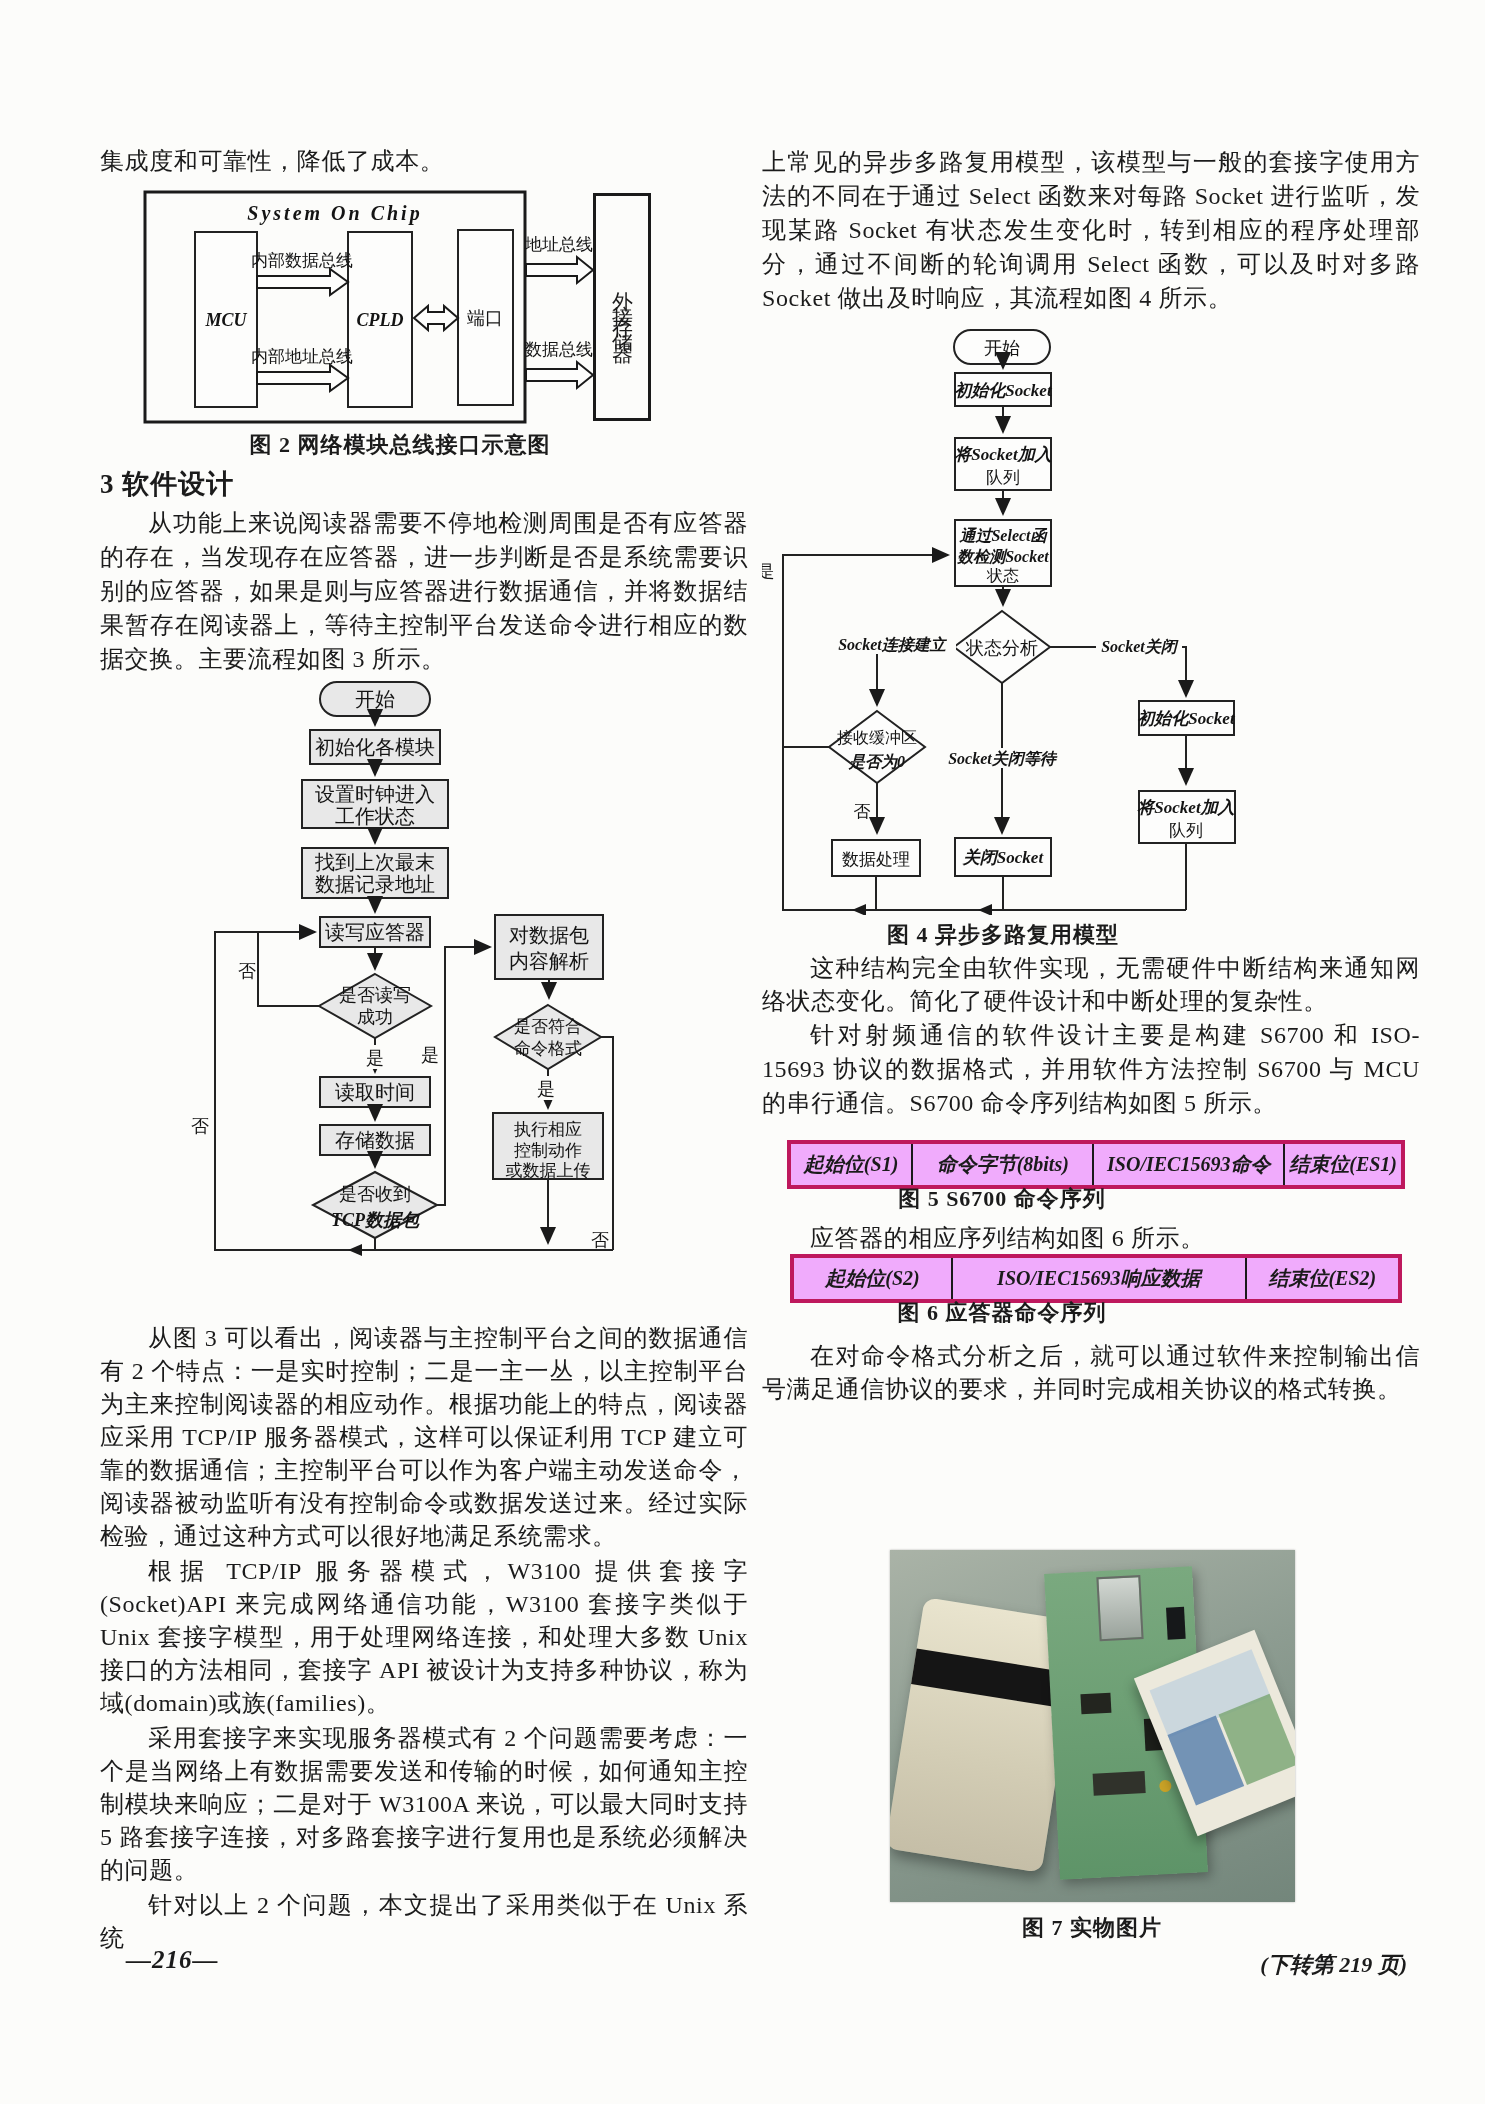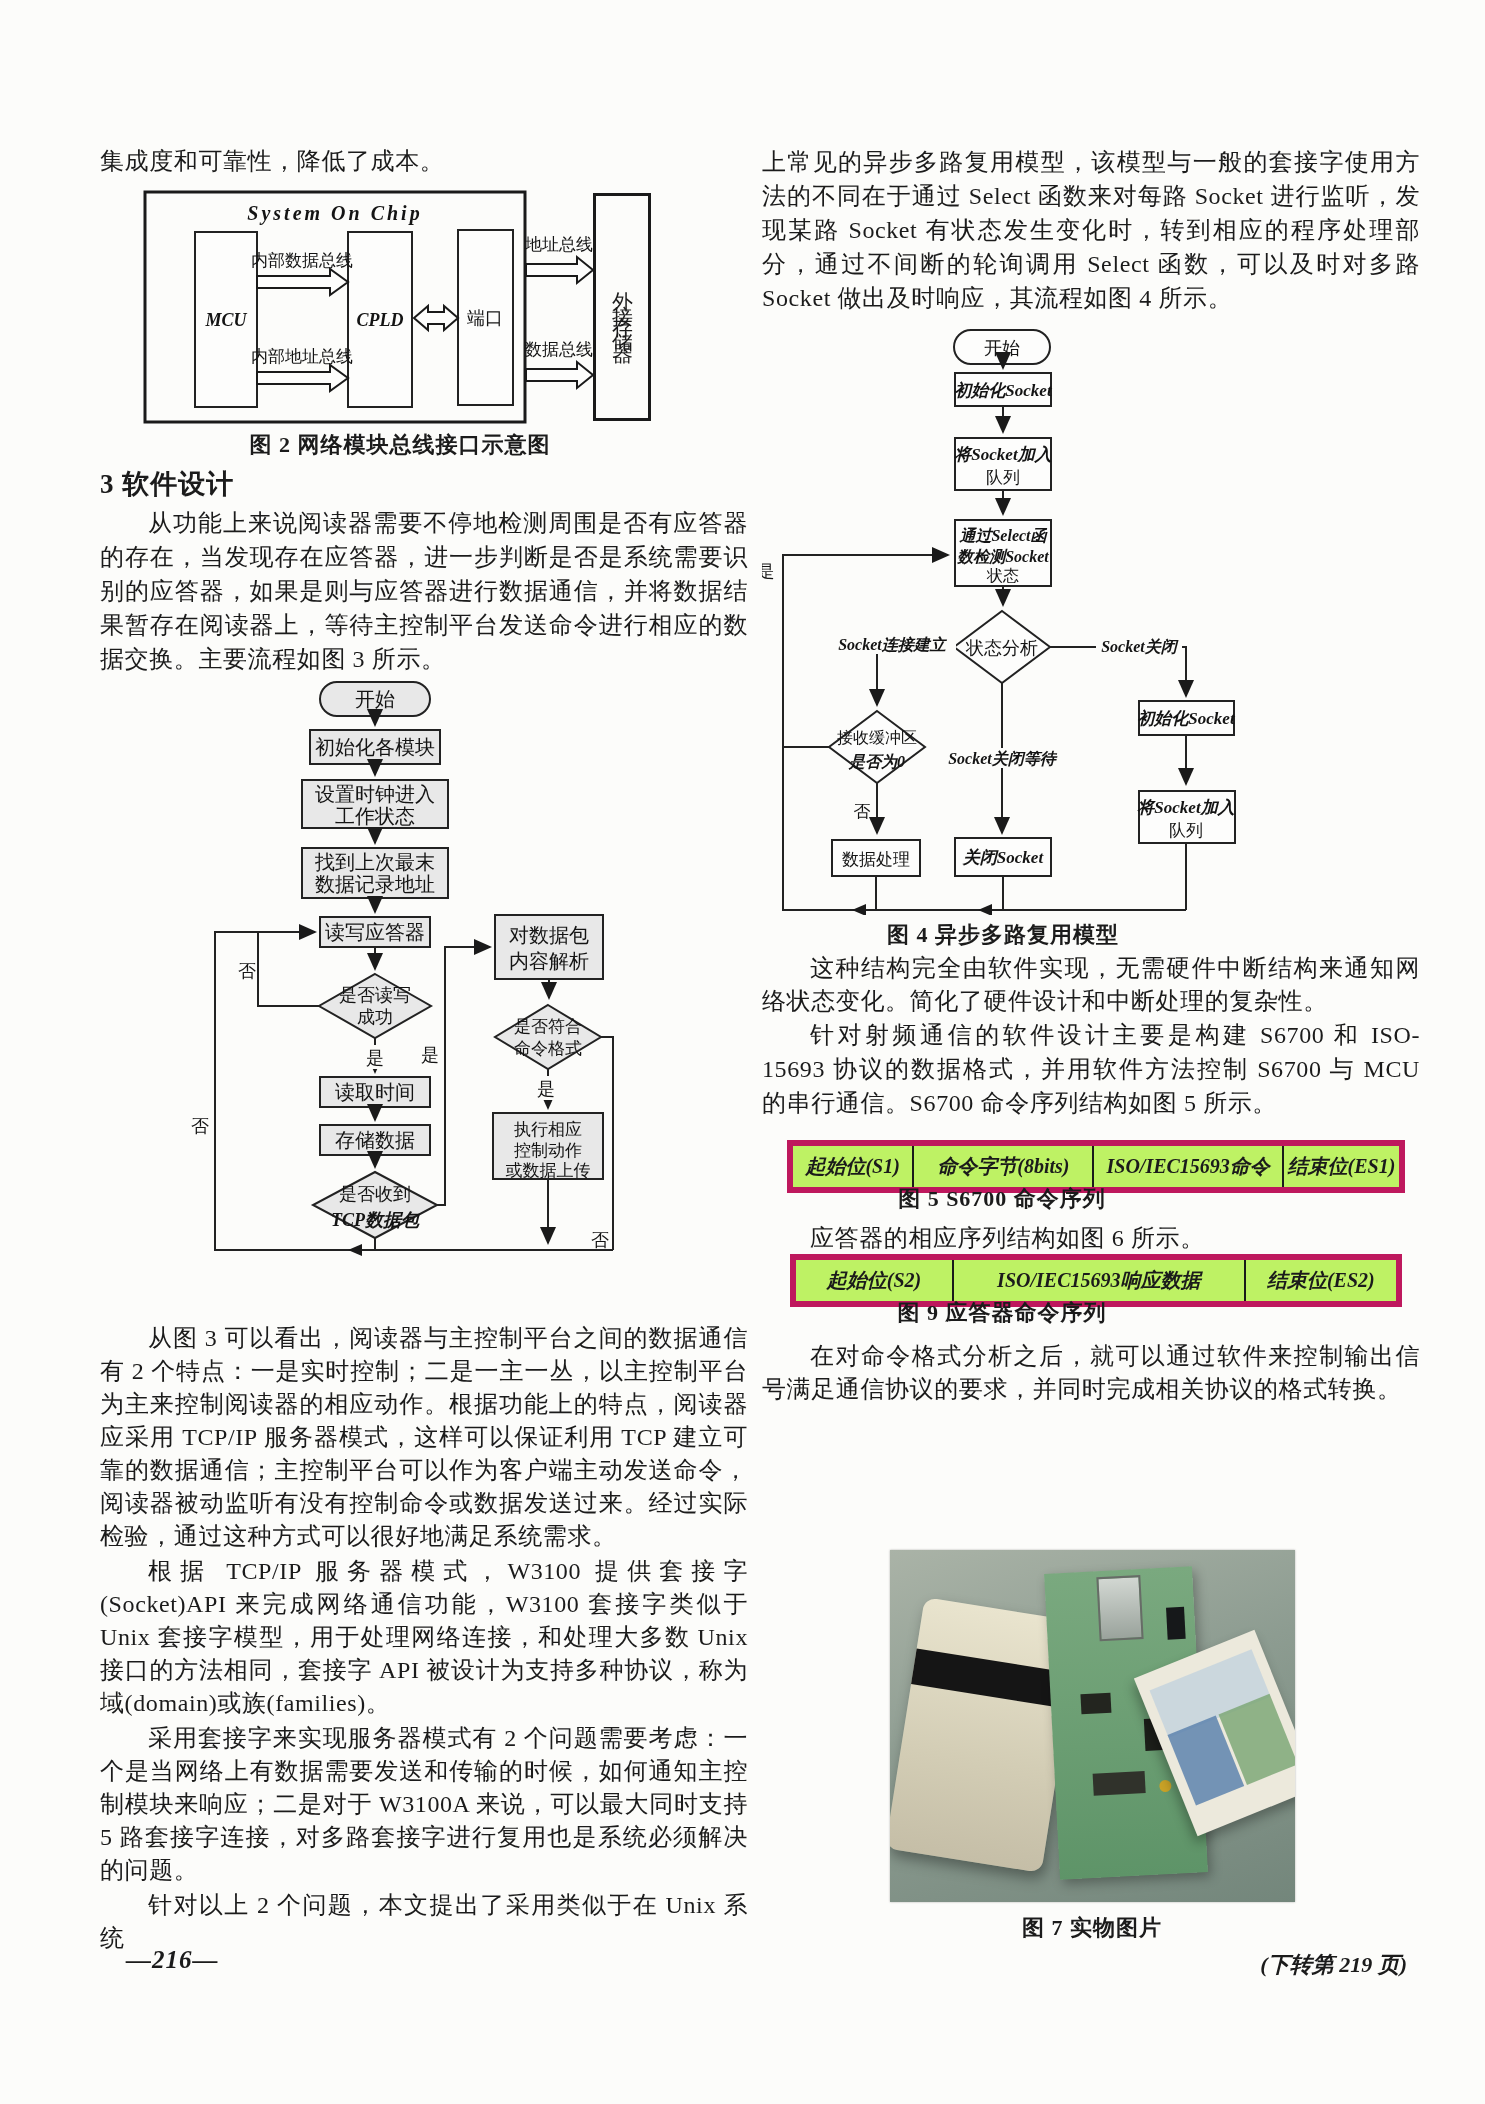--- a/index.html
+++ b/index.html
@@ -27,21 +27,21 @@
   .nd4{fill:#fdfdfc;stroke:#222;stroke-width:2;}
   .ln{stroke:#222;stroke-width:2;fill:none;}
   .blk{fill:#fdfdfc;stroke:#1a1a1a;stroke-width:2;}
   .bg{fill:#fcfcfa;stroke:none;}
   .t20{font-size:20px;}
   .t18{font-size:18px;}
   .t17{font-size:17px;}
   .t16{font-size:16px;}
   .tb{font-weight:bold;font-style:italic;}
   
-  .seqtable{display:flex;border:6px solid #be185d;background:#bef264;box-sizing:border-box;}
+  .seqtable{display:flex;border:4px solid #be185d;background:#f0abfc;box-sizing:border-box;}
   .seqtable .cell{border-left:2px solid #1a1a1a;padding:7px 2px;text-align:center;font-weight:bold;font-style:italic;font-size:20px;white-space:nowrap;overflow:hidden;box-sizing:border-box;}
   .seqtable .cell:first-child{border-left:none;}
   
   .photo{width:405px;height:352px;background:linear-gradient(160deg,#aab3a7 0%,#8d9c91 45%,#73867b 100%);overflow:hidden;box-shadow:0 0 2px rgba(0,0,0,.3);}
   .reader{position:absolute;left:14px;top:58px;width:158px;height:254px;border-radius:12px;transform:rotate(9deg);background:linear-gradient(180deg,#e9e4ce,#d3cdb5 60%,#c5be a7);background:linear-gradient(180deg,#e9e4ce,#d3cdb5 60%,#c5bea7);box-shadow:4px 7px 14px rgba(0,0,0,.35);}
   .stripe{position:absolute;left:0;top:52px;width:100%;height:36px;background:#151515;}
   .pcb{position:absolute;left:162px;top:20px;width:148px;height:306px;transform:rotate(-3deg);background:linear-gradient(180deg,#7aa97f,#5e9468);box-shadow:3px 5px 12px rgba(0,0,0,.3);}
   .connector{position:absolute;left:52px;top:6px;width:44px;height:64px;background:linear-gradient(#d2d7d2,#9aa39c);border:2px solid #676c67;box-sizing:border-box;}
   .chip1{position:absolute;left:30px;top:122px;width:30px;height:20px;background:#23251f;}
   .chip2{position:absolute;left:92px;top:150px;width:22px;height:32px;background:#1d1f1a;}
@@ -243,21 +243,21 @@
     </div>
     <div class="caption" style="top:1184px;width:480px">图 5  S6700 命令序列</div>
 
     <p class="para" style="top:1222px">应答器的相应序列结构如图 6 所示。</p>
 
     <div class="seqtable" style="top:1254px;left:28px;width:612px">
       <div class="cell" style="flex:0 0 26%">起始位(S2)</div>
       <div class="cell" style="flex:0 0 48.6%">ISO/IEC15693响应数据</div>
       <div class="cell" style="flex:1">结束位(ES2)</div>
     </div>
-    <div class="caption" style="top:1298px;width:480px">图 9  应答器命令序列</div>
+    <div class="caption" style="top:1298px;width:480px">图 6  应答器命令序列</div>
 
     <p class="para" style="top:1340px">在对命令格式分析之后，就可以通过软件来控制输出信号满足通信协议的要求，并同时完成相关协议的格式转换。</p>
 
     <div class="photo" style="top:1550px;left:128px">
       <div class="reader">
         <div class="stripe"></div>
       </div>
       <div class="pcb">
         <div class="connector"></div>
         <div class="chip1"></div>

